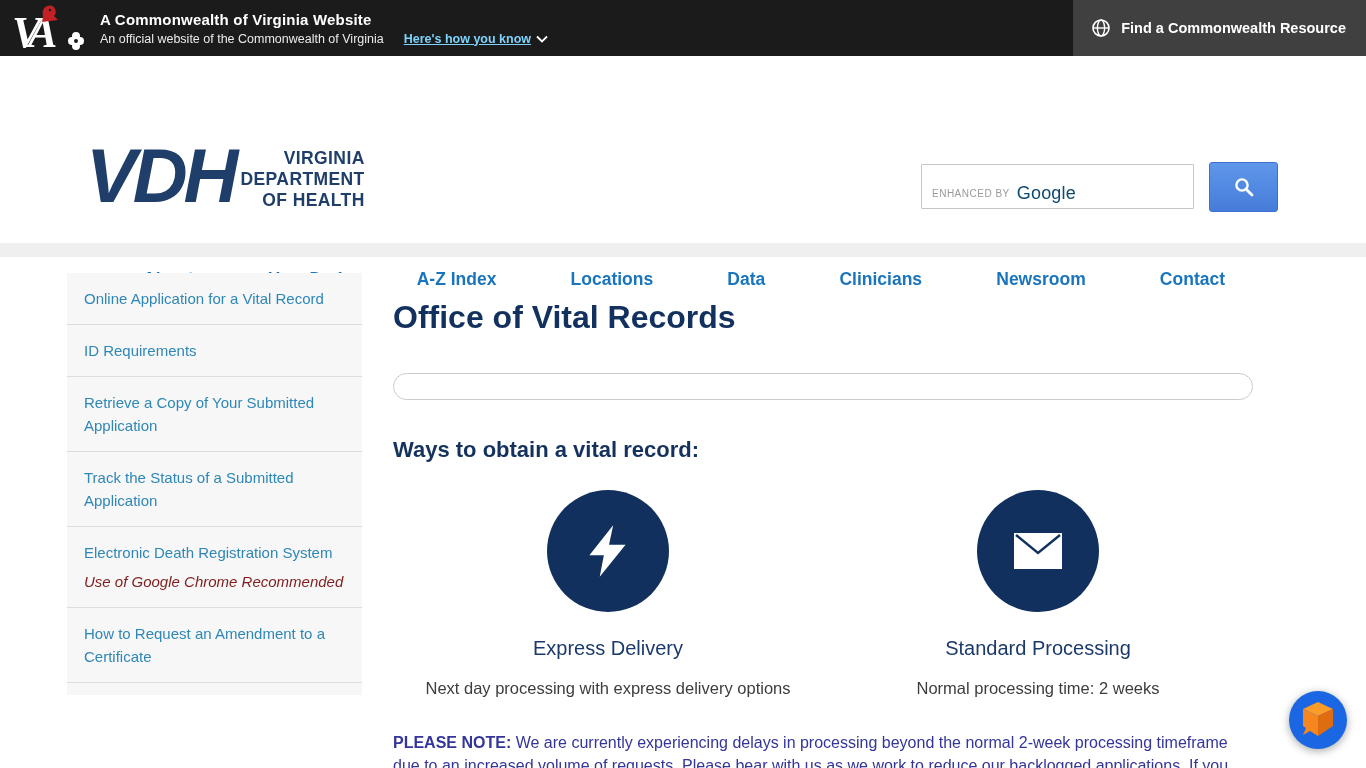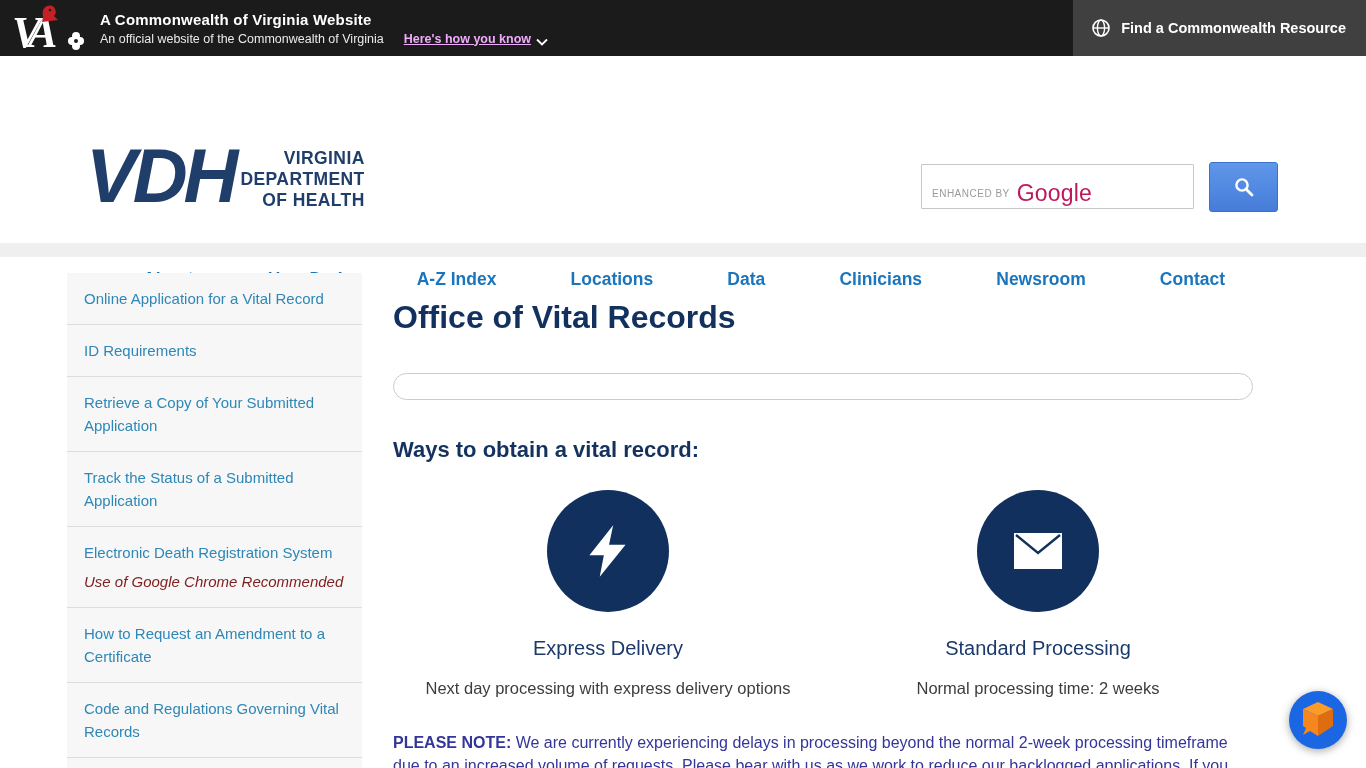--- a/index.html
+++ b/index.html
@@ -12,21 +12,21 @@
 
   
   .topbar {
     position:absolute; top:0; left:0; width:1366px; height:56px;
     background:#1b1b1b; display:flex; align-items:center;
   }
   .va-logo { margin-left:10px; width:78px; height:50px; flex:0 0 auto; position:relative; }
   .topbar-text { margin-left:12px; color:#fff; }
   .topbar-title { font-size:15px; font-weight:bold; letter-spacing:.2px; }
   .topbar-subrow { margin-top:4px; font-size:12.5px; color:#eaeaea; display:flex; align-items:center; gap:20px; }
-  .howknow { color:#f0abfc; text-decoration:underline; font-weight:bold; cursor:pointer; display:inline-flex; align-items:flex-end; gap:5px; }
+  .howknow { color:#7dd3fc; text-decoration:underline; font-weight:bold; cursor:pointer; display:inline-flex; align-items:center; gap:5px; }
   .topbar-spacer { flex:1; }
   .lang-box {
     height:56px; background:#353535; padding:0 24px; display:flex; align-items:center; gap:8px;
     color:#fff; font-weight:bold; font-size:14px; cursor:pointer;
   }
   .lang-box .tri { color:#c9c9c9; font-size:11px; }
   .resource-box {
     height:56px; background:#404040; padding:0 20px 0 18px; display:flex; align-items:center; gap:10px;
     color:#fff; font-weight:bold; font-size:14.5px; cursor:pointer;
   }
@@ -42,21 +42,21 @@
 
   .search-input {
     position:absolute; left:921px; top:108px; width:273px; height:45px;
     border:1px solid #c6c6c6; background:#fff; border-radius:1px;
   }
   .search-overlay {
     position:absolute; left:932px; top:116px; height:43px; display:flex; align-items:center; gap:7px;
     pointer-events:none;
   }
   .enh-by { font-size:10px; color:#9a9a9a; letter-spacing:.5px; }
-  .goog { font-size:23px; color:#be185d; letter-spacing:.2px;text-align:center; }
+  .goog { font-size:18px; color:#0c4a6e; letter-spacing:.2px;text-align:center; }
   .search-btn {
     position:absolute; left:1209px; top:106px; width:69px; height:50px;
     border:1px solid #3b6fd0; border-radius:3px; cursor:pointer;
     background:linear-gradient(#5f97ea, #467cd9);
     display:flex; align-items:center; justify-content:center;
   }
 
   .nav {
     position:absolute; left:143px; top:204px; width:1082px; height:38px;
     display:flex; justify-content:space-between; align-items:center;
@@ -191,23 +191,20 @@
     </div>
     <div class="side-item">
       <a>Track the Status of a Submitted Application</a>
     </div>
     <div class="side-item">
       <a>Electronic Death Registration System</a>
       <div class="side-note">Use of Google Chrome Recommended</div>
     </div>
     <div class="side-item">
       <a>How to Request an Amendment to a Certificate</a>
-    </div>
-    <div class="side-item">
-      <a>Code and Regulations Governing Vital Records</a>
     </div>
     <div class="side-stub"></div>
   </div>
 
   <div class="main">
     <h1 class="page-title">Office of Vital Records</h1>
 
     <div class="pill-box"></div>
 
     <h2 class="section-heading">Ways to obtain a vital record:</h2>

